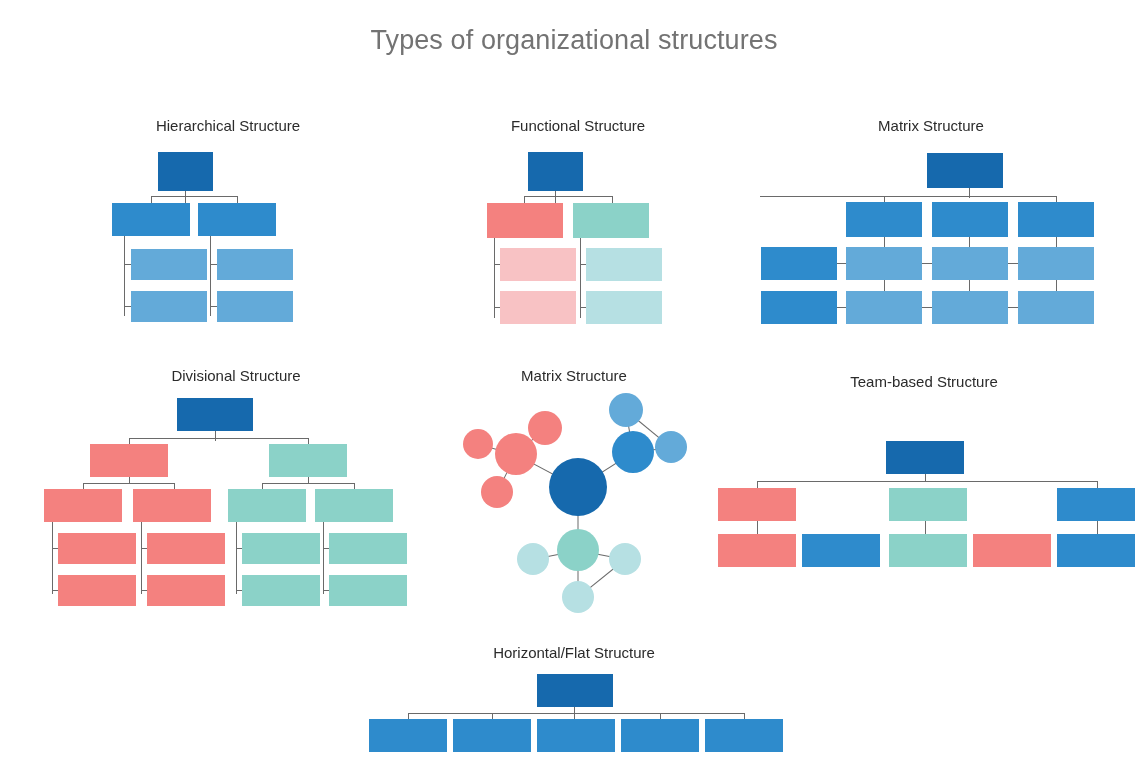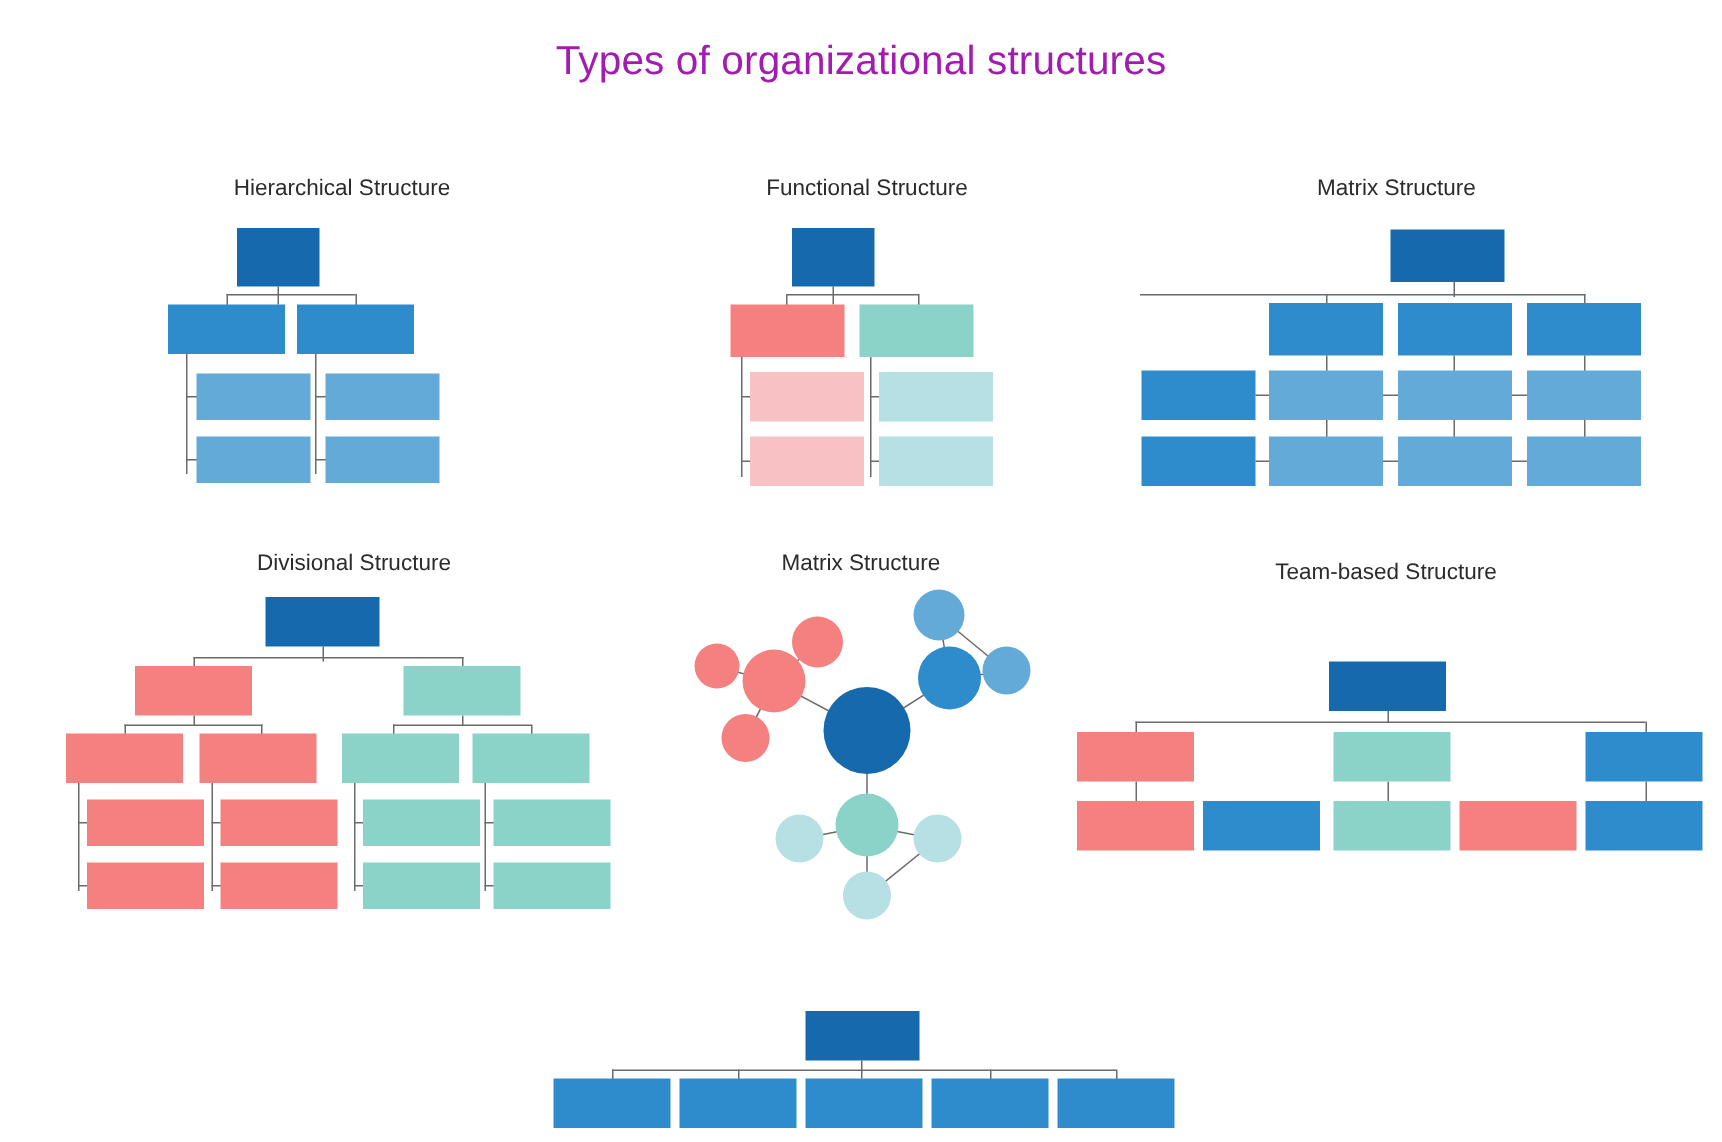--- a/index.html
+++ b/index.html
@@ -22,21 +22,21 @@
   }
   #main-title {
     position: absolute;
     left: 0;
     top: 24px;
     width: 1148px;
     text-align: center;
     font-size: 27px;
     font-weight: 400;
     letter-spacing: 0.1px;
-    color: #a21caf;
+    color: #737373;
     line-height: 1.2;
   }
   .panel {
     position: absolute;
   }
   .panel-title {
     position: absolute;
     text-align: center;
     font-size: 15px;
     font-weight: 400;
@@ -229,20 +229,21 @@
         <div class="node-box" style="left: 718px; top: 488px; width: 78px; height: 33px; background: rgb(244, 129, 127);"></div>
         <div class="node-box" style="left: 889px; top: 488px; width: 78px; height: 33px; background: rgb(139, 210, 200);"></div>
         <div class="node-box" style="left: 1057px; top: 488px; width: 78px; height: 33px; background: rgb(46, 139, 204);"></div>
         <div class="node-box" style="left: 718px; top: 534px; width: 78px; height: 33px; background: rgb(244, 129, 127);"></div>
         <div class="node-box" style="left: 802px; top: 534px; width: 78px; height: 33px; background: rgb(46, 139, 204);"></div>
         <div class="node-box" style="left: 889px; top: 534px; width: 78px; height: 33px; background: rgb(139, 210, 200);"></div>
         <div class="node-box" style="left: 973px; top: 534px; width: 78px; height: 33px; background: rgb(244, 129, 127);"></div>
         <div class="node-box" style="left: 1057px; top: 534px; width: 78px; height: 33px; background: rgb(46, 139, 204);"></div>
       </div>
       <div class="panel" style="left: 0px; top: 0px; width: 1148px; height: 761px;">
+        <div class="panel-title" style="left: 0px; top: 645px; width: 1148px; transform: translateX(0px);">Horizontal/Flat Structure</div>
         <div class="edge edge-v" style="left: 574px; top: 707px; height: 12px; background: rgb(106, 106, 106);"></div>
         <div class="edge edge-h" style="left: 408px; top: 713px; width: 336px; background: rgb(106, 106, 106);"></div>
         <div class="edge edge-v" style="left: 408px; top: 713px; height: 7px; background: rgb(106, 106, 106);"></div>
         <div class="edge edge-v" style="left: 492px; top: 713px; height: 7px; background: rgb(106, 106, 106);"></div>
         <div class="edge edge-v" style="left: 660px; top: 713px; height: 7px; background: rgb(106, 106, 106);"></div>
         <div class="edge edge-v" style="left: 744px; top: 713px; height: 7px; background: rgb(106, 106, 106);"></div>
         <div class="node-box" style="left: 537px; top: 674px; width: 76px; height: 33px; background: rgb(22, 105, 173);"></div>
         <div class="node-box" style="left: 369px; top: 719px; width: 78px; height: 33px; background: rgb(46, 139, 204);"></div>
         <div class="node-box" style="left: 453px; top: 719px; width: 78px; height: 33px; background: rgb(46, 139, 204);"></div>
         <div class="node-box" style="left: 537px; top: 719px; width: 78px; height: 33px; background: rgb(46, 139, 204);"></div>

